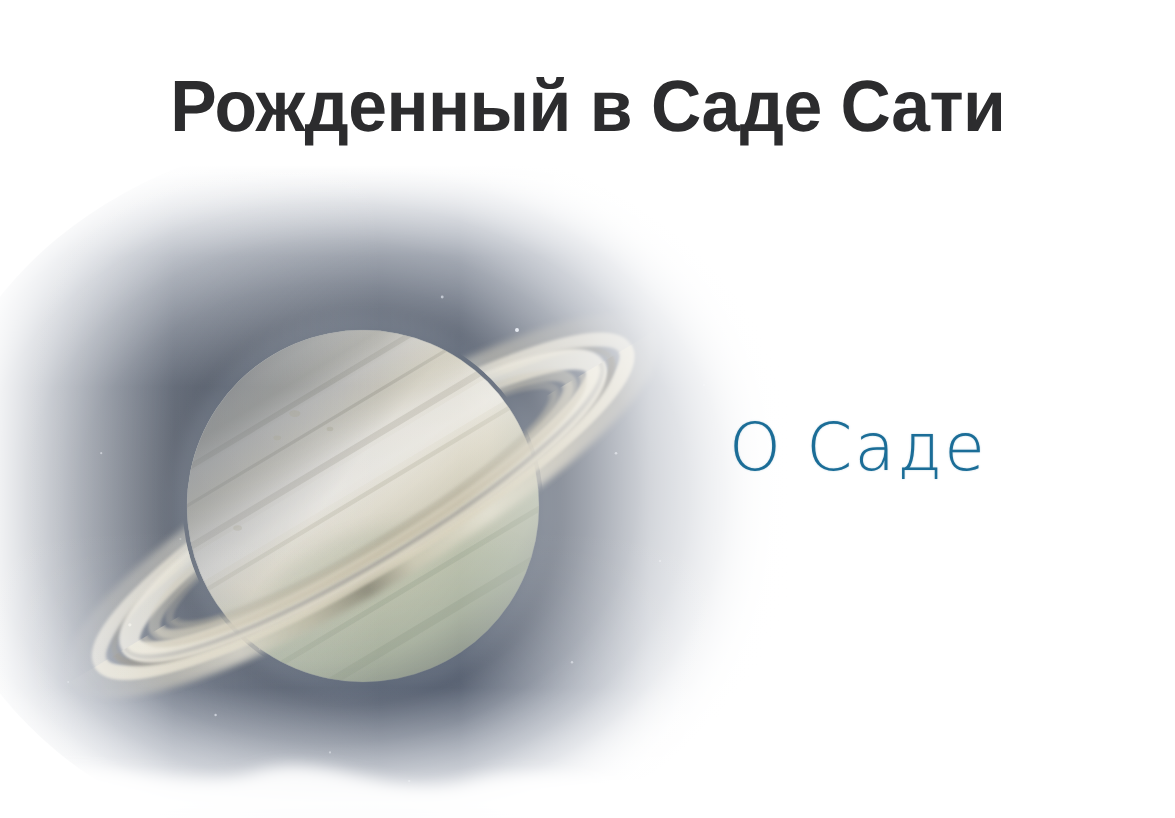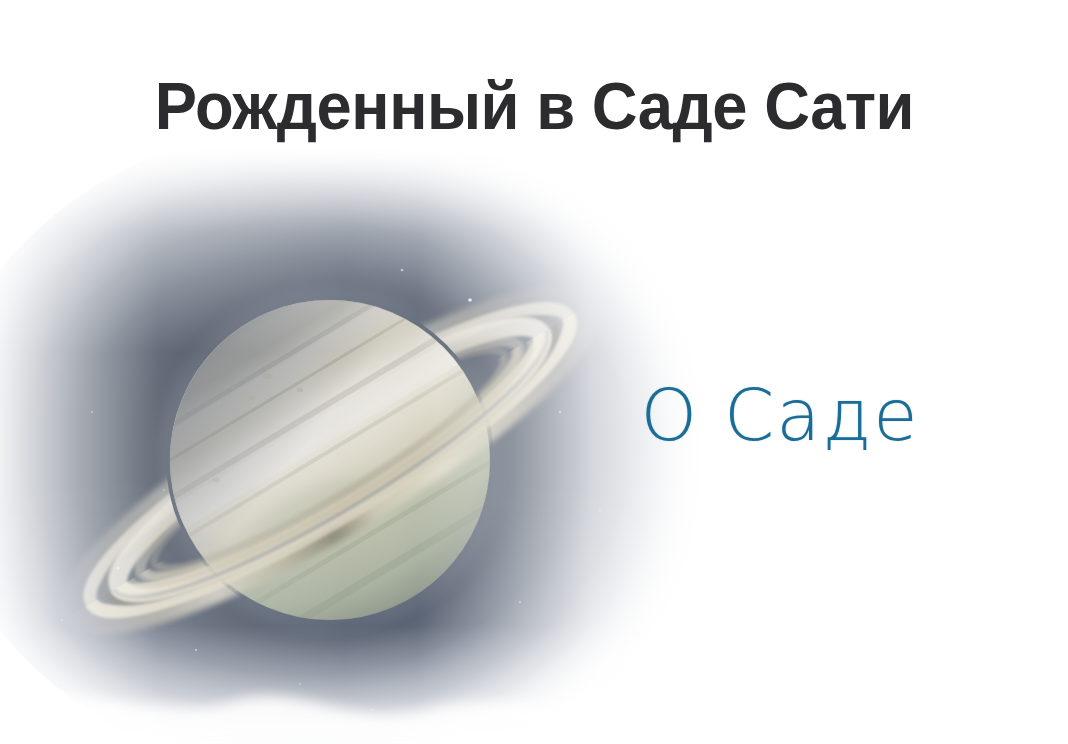--- a/index.html
+++ b/index.html
@@ -16,21 +16,21 @@
     width: 1068px;
     height: 744px;
     background: #ffffff;
     overflow: hidden;
   }
 
   
   .title-bar {
     position: absolute;
     left: 0;
-    top: 72px;
+    top: 62px;
     width: 1068px;
     text-align: center;
     z-index: 40;
   }
   .title-text {
     display: inline-block;
     font-family: "Liberation Sans", sans-serif;
     font-weight: bold;
     font-size: 66px;
     line-height: 1.05;
@@ -59,21 +59,21 @@
     left: 545px;
     top: 368px;
     width: 470px;
     z-index: 60;
     text-align: center;
     pointer-events: auto;
   }
   .caption-line {
     font-family: "DejaVu Sans", sans-serif;
     font-weight: 300;
-    font-size: 72px;
+    font-size: 60px;
     line-height: 1.32;
     color: #1b6d97;
     letter-spacing: 2px;
     white-space: nowrap;
     text-shadow: 0 0 1.5px rgba(27,109,151,0.35);
   }
   .caption-line.line2 {
     margin-top: -6px;
   }
 </style>

